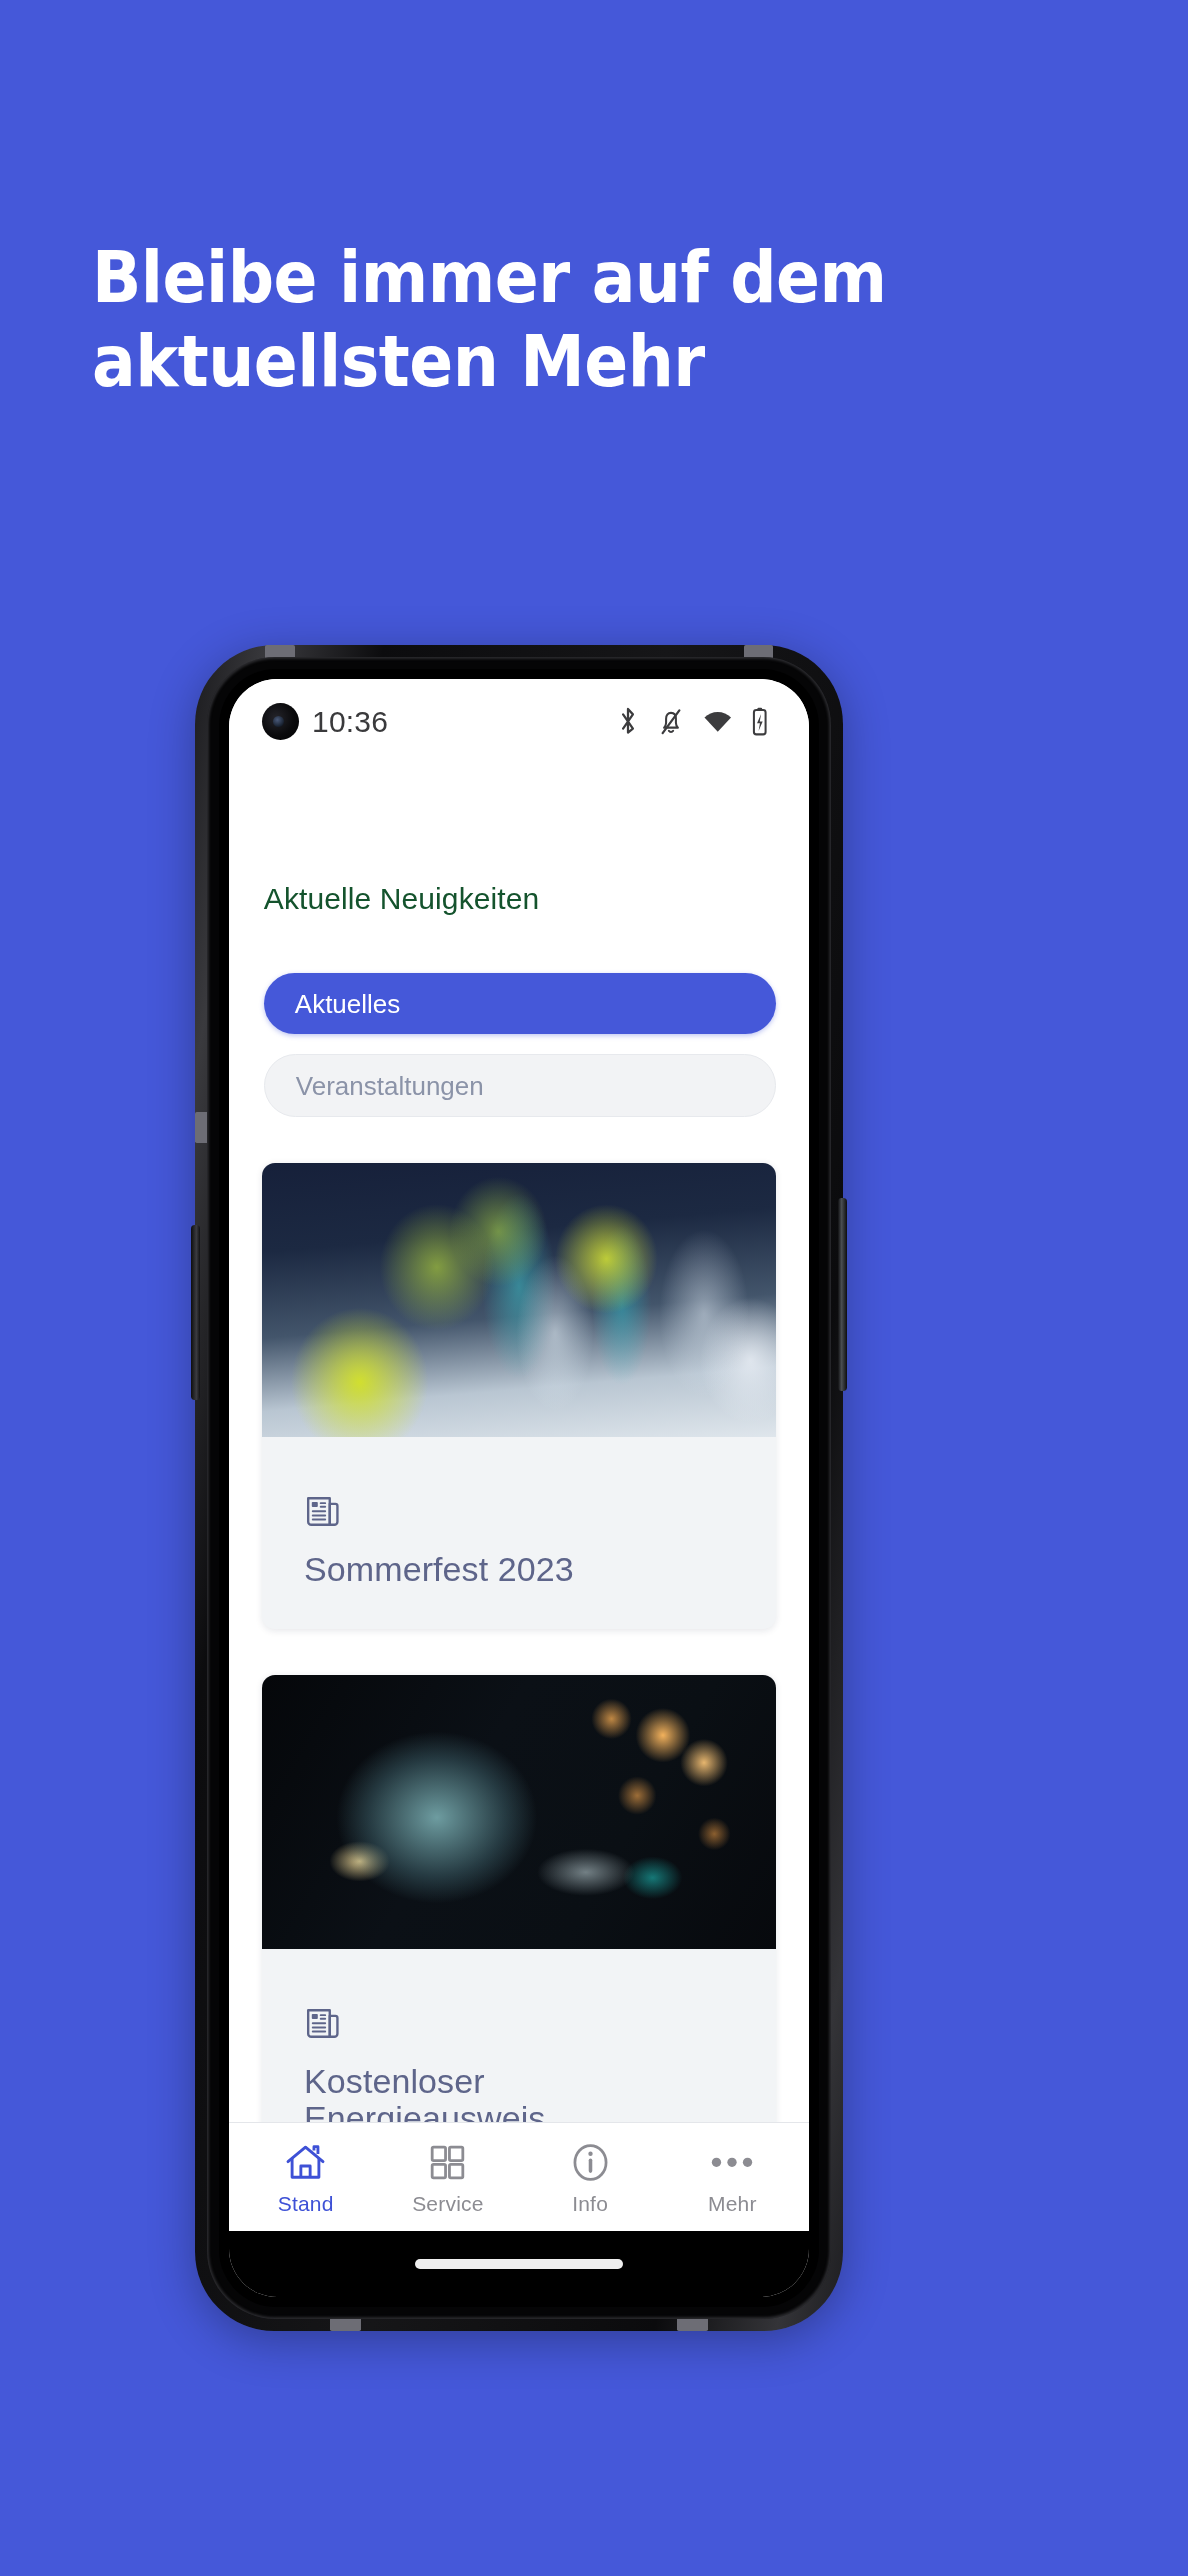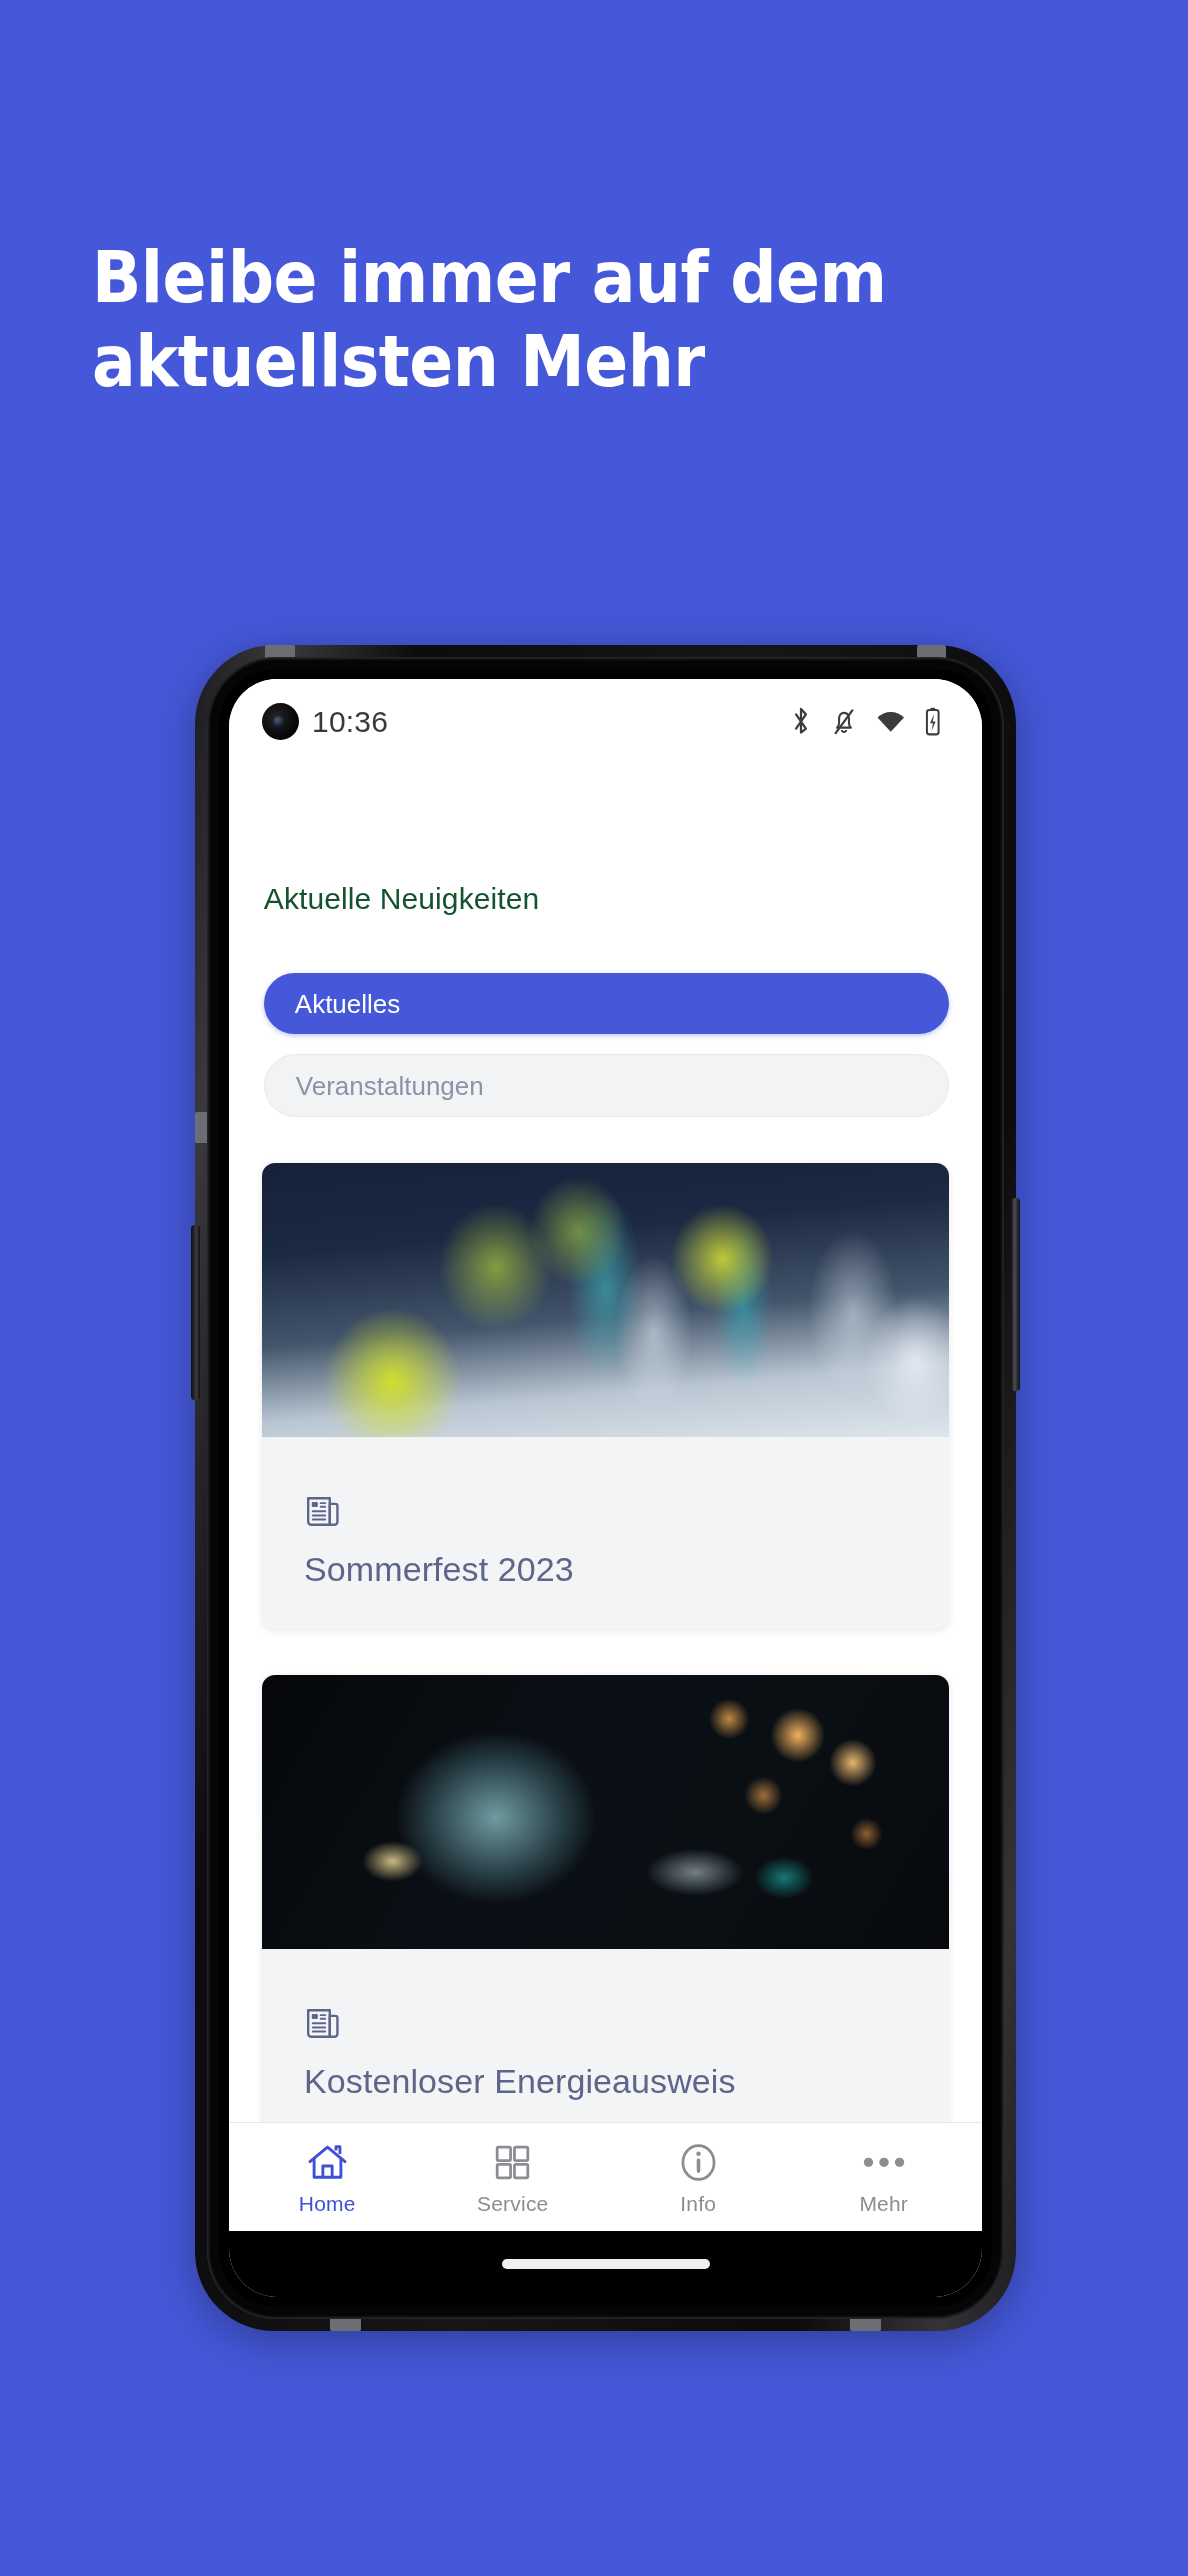--- a/index.html
+++ b/index.html
@@ -23,21 +23,21 @@
     font-weight:700;
     line-height:1.17;
     letter-spacing:-0.5px;
     white-space:pre-line;
   }
 
   
   .phone{
     position:absolute;
     left:195px; top:645px;
-    width:821px; height:1686px;
+    width:648px; height:1686px;
     border-radius:79px;
     background:linear-gradient(100deg,#1b1b1e 0%,#3a3a3e 8%,#0c0c0e 20%,#161618 50%,#0b0b0d 80%,#343438 93%,#1d1d20 100%);
     box-shadow:0 9.2px 46px rgba(0,0,0,.30);
   }
   .phone-inner-ring{
     position:absolute; left:12px; top:12px; right:12px; bottom:12px;
     border-radius:68px;
     background:#050506;
     box-shadow:inset 0 0 2.8px 1.8px rgba(120,120,130,.35);
   }
@@ -313,21 +313,21 @@
 
         <div class="nav-item active">
           <span class="nav-icon">
             <svg width="41" height="39" viewBox="0 0 30 28">
               <path d="M2.2 13.4 L15 2.8 L27.8 13.4" fill="none" stroke="#3E51D6" stroke-width="2.1" stroke-linecap="round" stroke-linejoin="round"></path>
               <path d="M5.2 11.3 V24.8 h19.6 V11.3" fill="none" stroke="#3E51D6" stroke-width="2.1" stroke-linecap="round" stroke-linejoin="round"></path>
               <path d="M11.6 24.8 V16.6 h6.8 v8.2" fill="none" stroke="#3E51D6" stroke-width="2.1" stroke-linejoin="round"></path>
               <path d="M21.2 5.3 V2.4 h2.9 v5.4" fill="none" stroke="#3E51D6" stroke-width="2.1" stroke-linejoin="round"></path>
             </svg>
           </span>
-          <span class="nav-label">Home</span>
+          <span class="nav-label">Stand</span>
         </div>
 
         <div class="nav-item">
           <span class="nav-icon">
             <svg width="39" height="39" viewBox="0 0 28 28">
               <rect x="3" y="3" width="9.6" height="9.6" rx="1" fill="none" stroke="#8C8C92" stroke-width="2"></rect>
               <rect x="15.4" y="3" width="9.6" height="9.6" rx="1" fill="none" stroke="#8C8C92" stroke-width="2"></rect>
               <rect x="3" y="15.4" width="9.6" height="9.6" rx="1" fill="none" stroke="#8C8C92" stroke-width="2"></rect>
               <rect x="15.4" y="15.4" width="9.6" height="9.6" rx="1" fill="none" stroke="#8C8C92" stroke-width="2"></rect>
             </svg>

